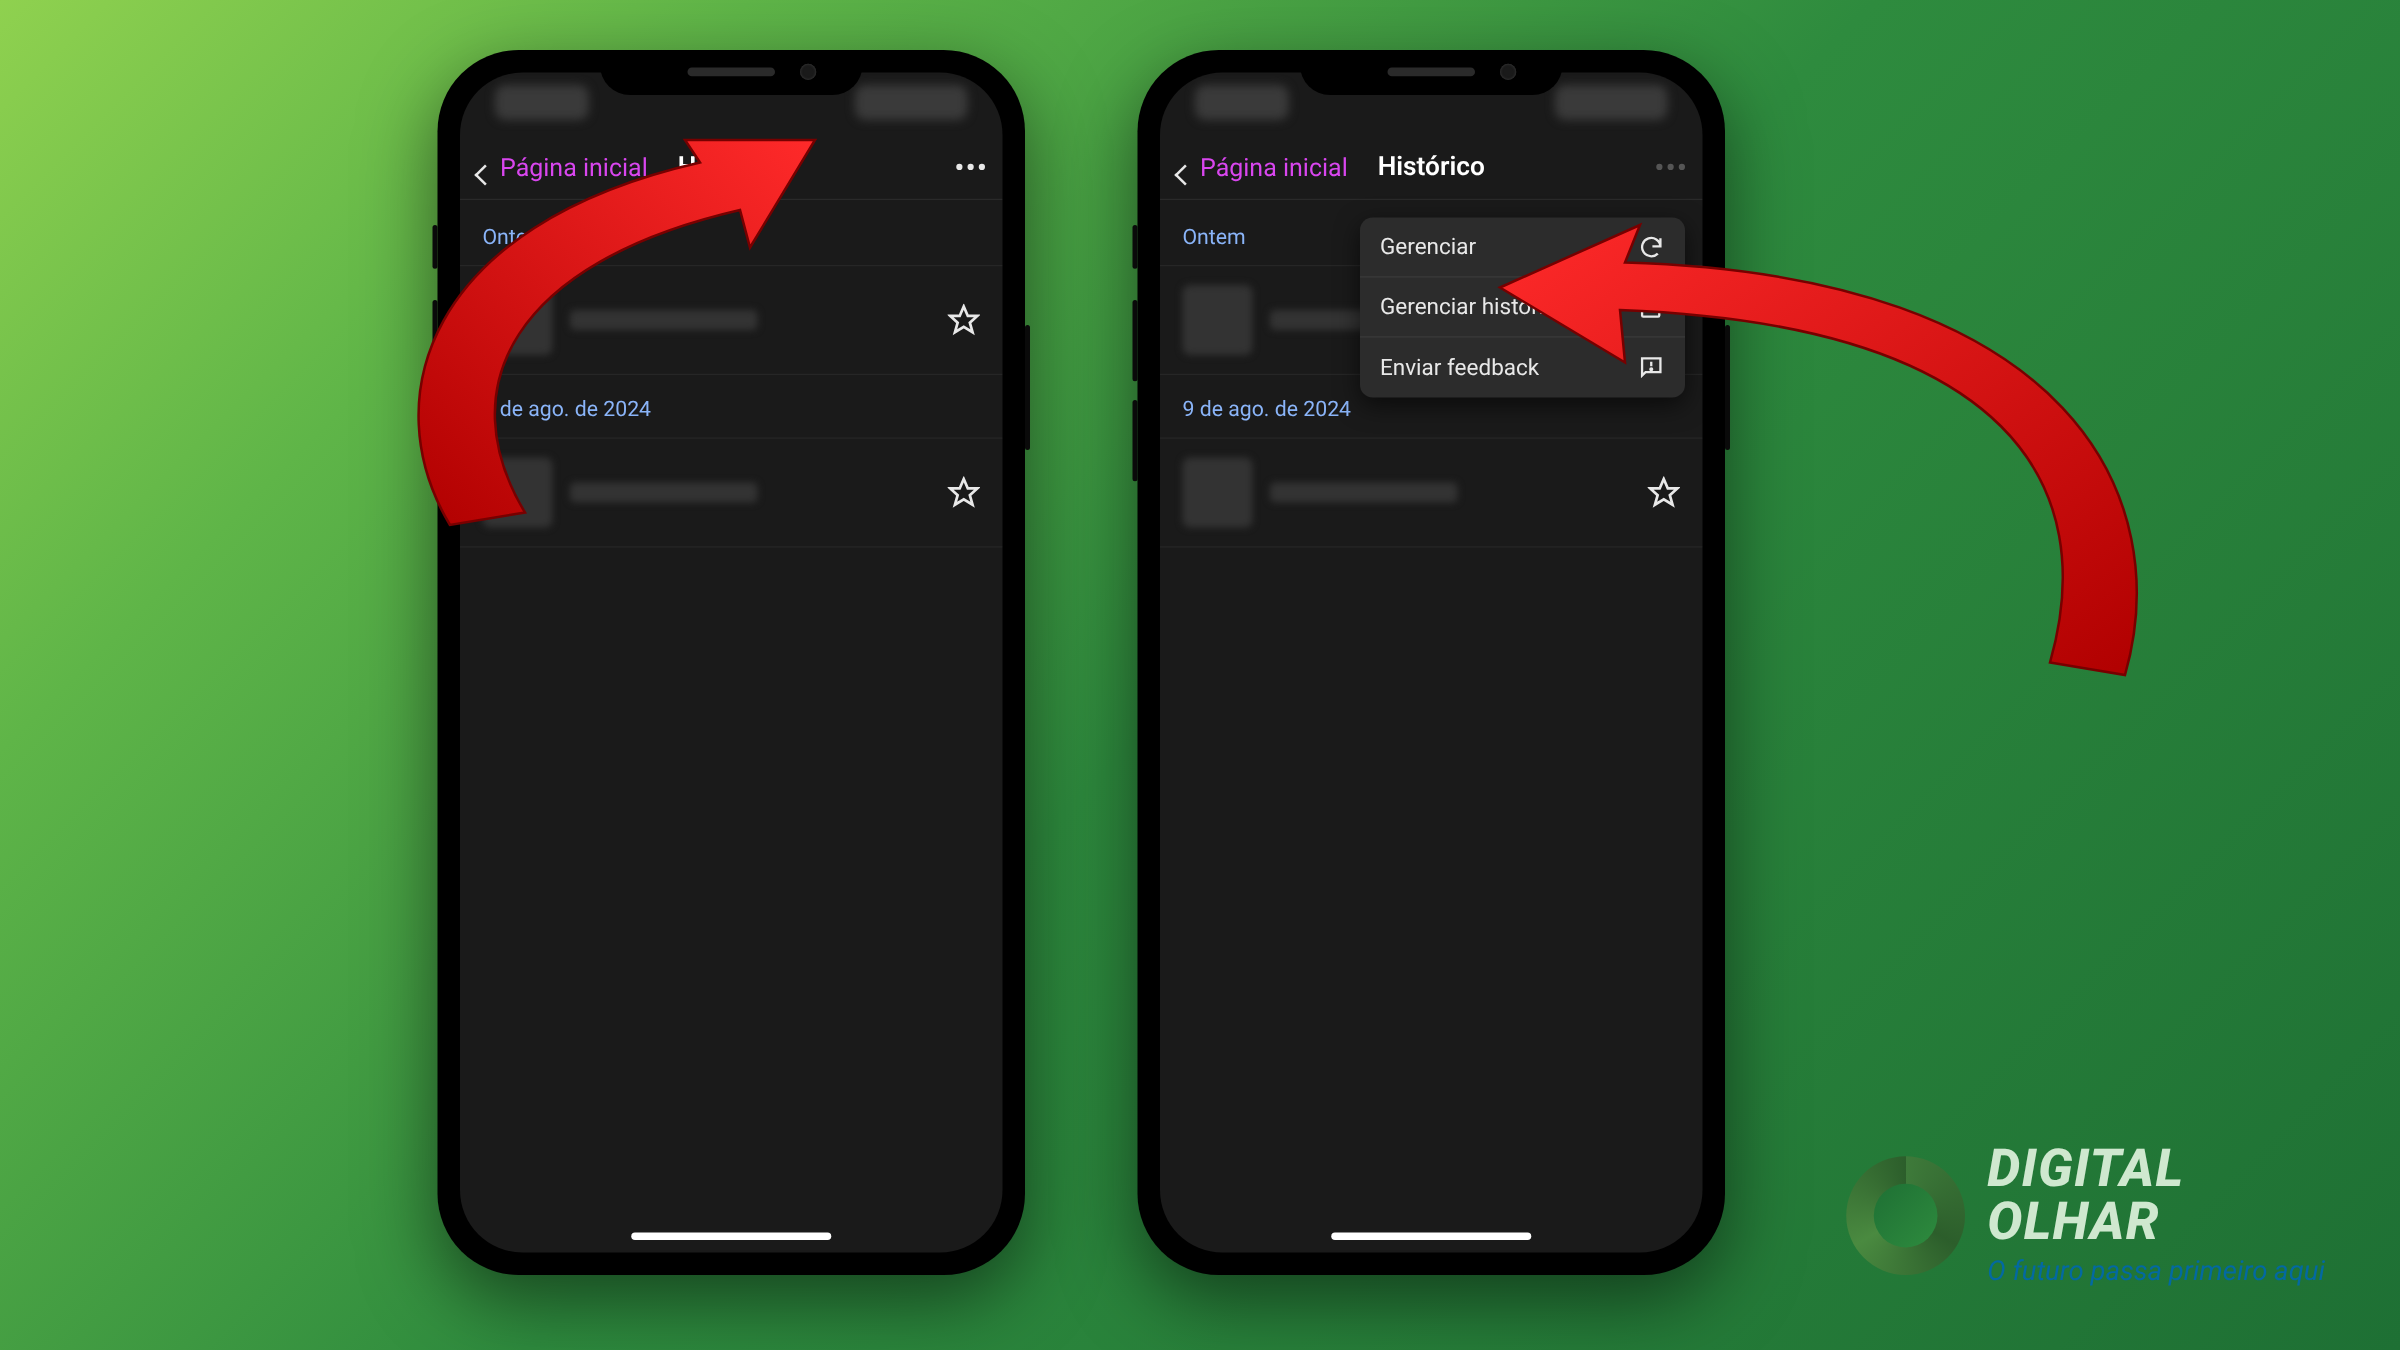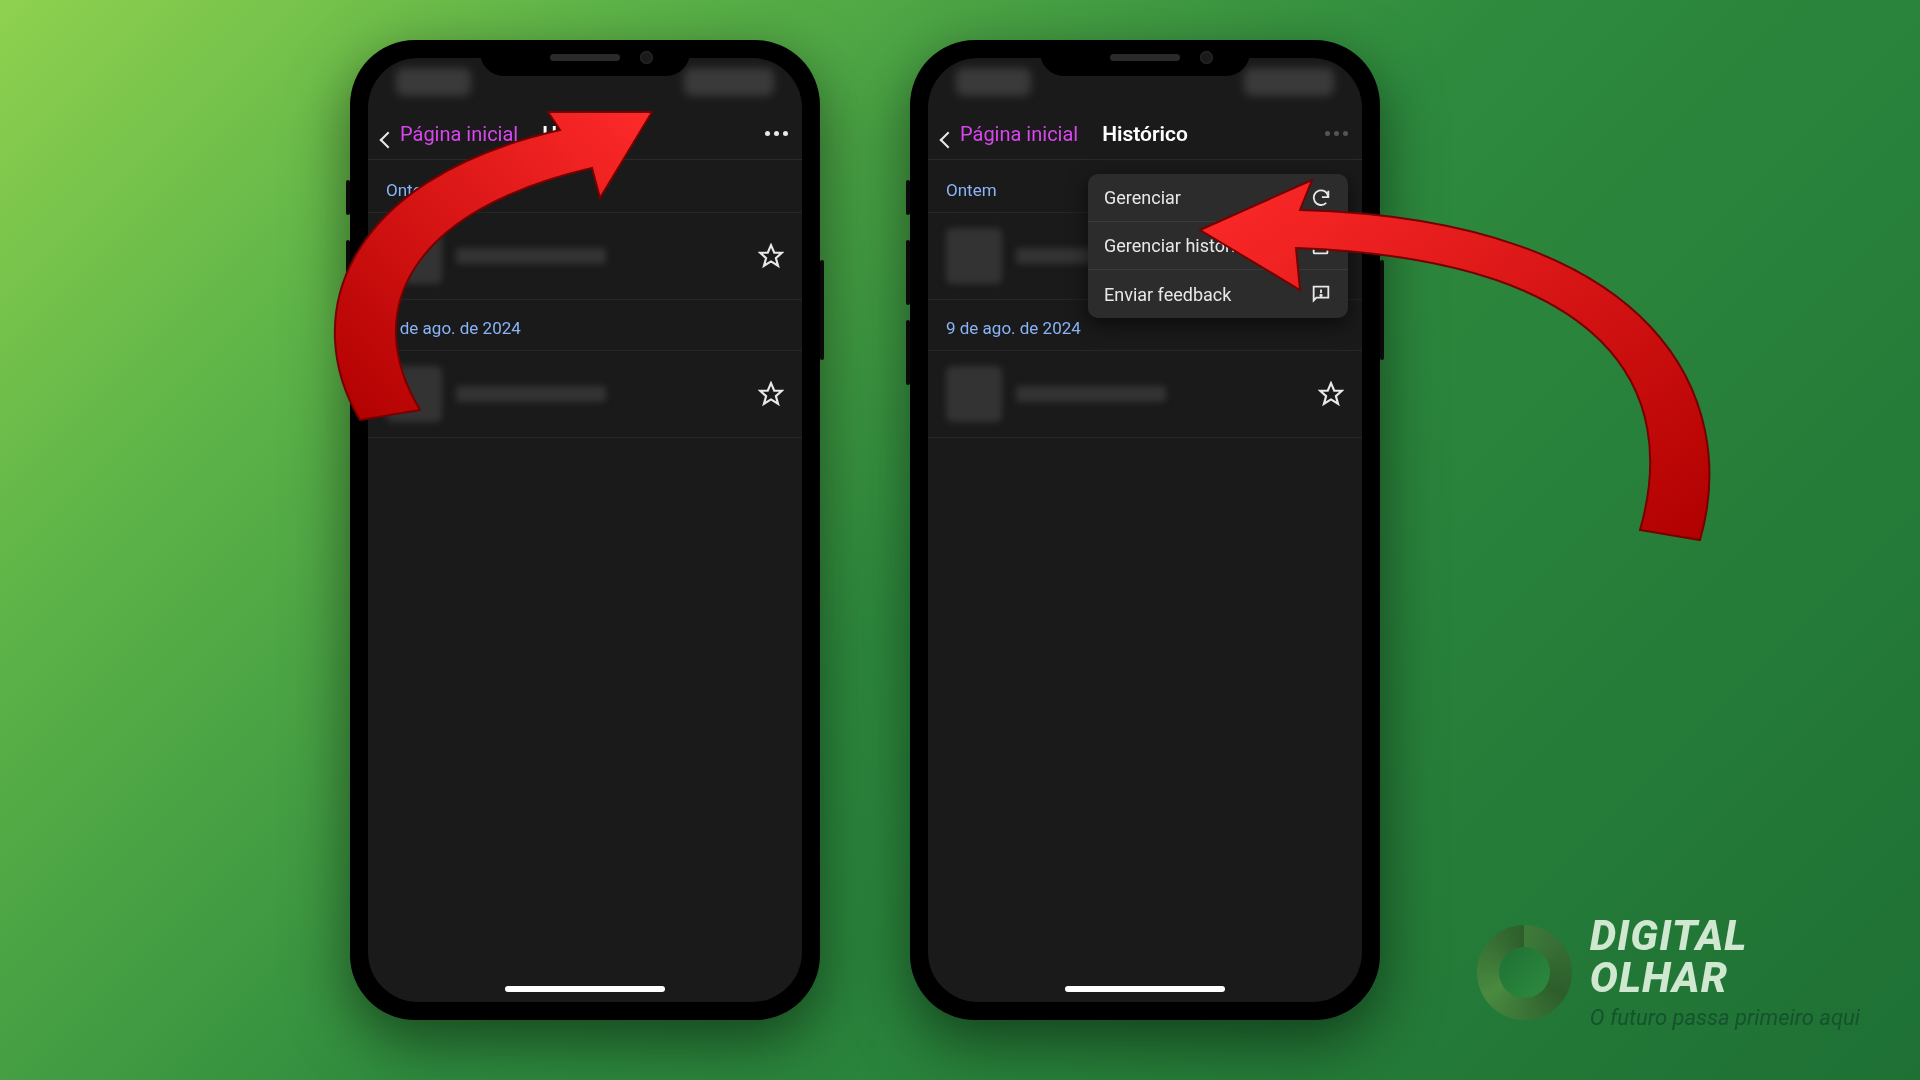--- a/index.html
+++ b/index.html
@@ -110,21 +110,21 @@
   .arrow { position:absolute; z-index:50; pointer-events:none; }
   .arrow svg { display:block; }
   
   .brand {
     position:absolute; right:60px; bottom:50px; display:flex; align-items:center; gap:18px;
   }
   .brand-ring { width:95px; height:95px; border-radius:50%; background: conic-gradient(#3e7a3a, #2c5e2b, #4a8a40, #2c5e2b); position:relative; }
   .brand-ring::after { content:""; position:absolute; top:22px; left:22px; right:22px; bottom:22px; background: linear-gradient(135deg,#1e7034,#2e8b3e); border-radius:50%; }
   .brand-text { display:flex; flex-direction:column; }
   .brand-name { color:#cfe8cf; font-weight:800; font-size:42px; font-style:italic; letter-spacing:1px; line-height:1; }
-  .brand-tag { color:#14532d; font-size:22px; font-style:italic; margin-top:6px; }
+  .brand-tag { color:#0369a1; font-size:22px; font-style:italic; margin-top:6px; }
 </style>
 </head>
 <body>
 
 <div class="phones">
 
   <div class="phone-frame">
     <div class="side-btn side-left1"></div>
       <div class="side-btn side-left2"></div>
       <div class="side-btn side-left3"></div>

